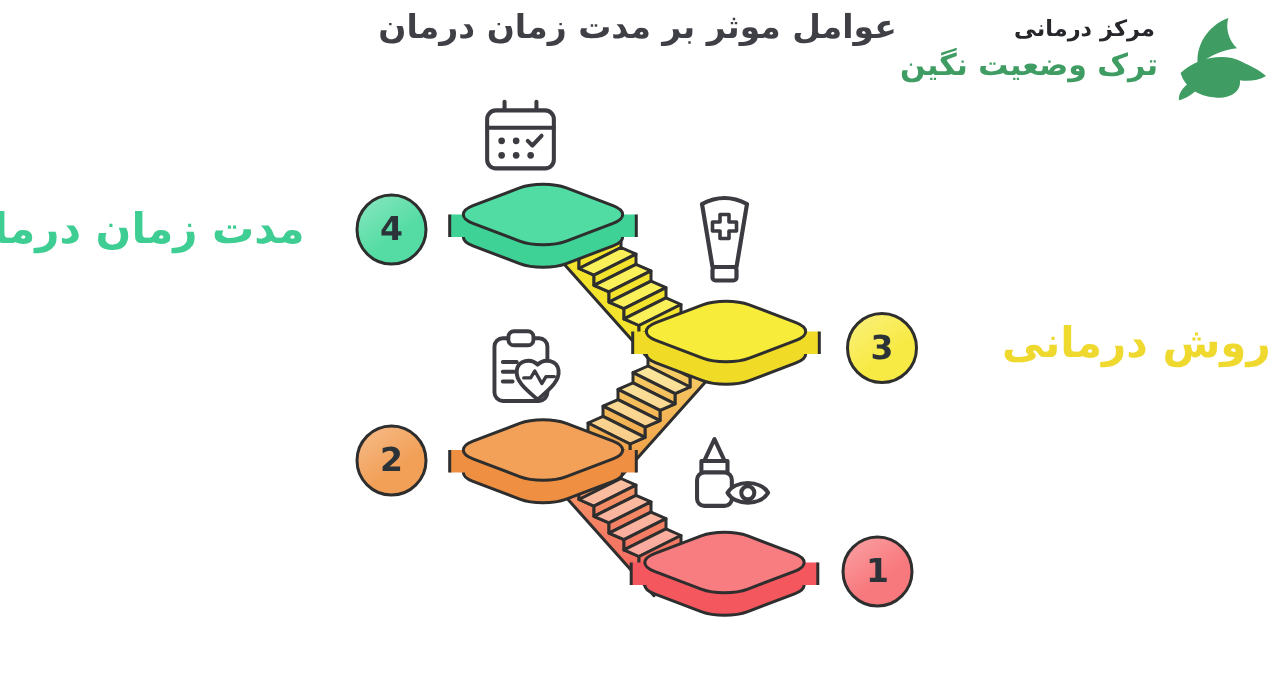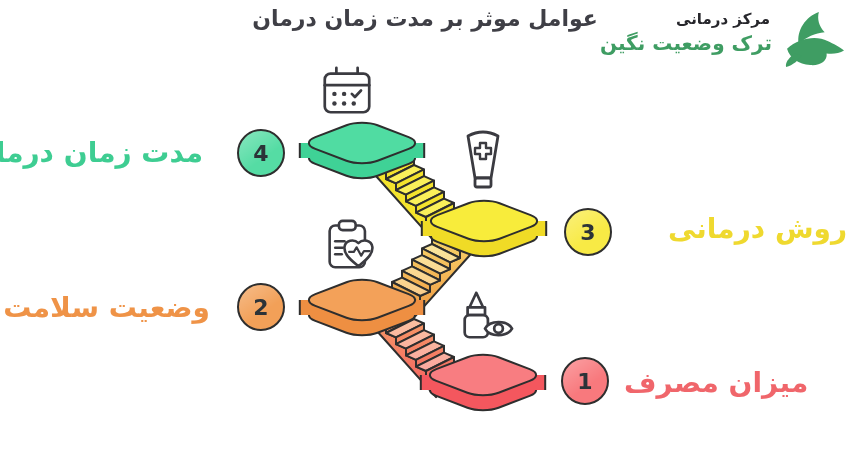--- a/index.html
+++ b/index.html
@@ -142,22 +142,20 @@
       </g>
   </svg>
 
   <div class="badge badge-4">4</div>
   <div class="badge badge-3">3</div>
   <div class="badge badge-2">2</div>
   <div class="badge badge-1">1</div>
 
   <div class="step-label label-4" dir="rtl">مدت زمان درمان</div>
   <div class="step-label label-3" dir="rtl">روش درمانی</div>
-  <div class="step-label label-2" dir="rtl">وضعیت سلامت</div>
-  <div class="step-label label-1" dir="rtl">میزان مصرف</div>
 
   <svg id="calendar" class="icon" width="58" height="54" viewBox="0 0 60 54">
     <line x1="19" y1="3" x2="19" y2="13"></line>
       <line x1="41" y1="3" x2="41" y2="13"></line>
     <rect class="fillw" x="7" y="9" width="46" height="40" rx="6"></rect>
     <line x1="7" y1="21" x2="53" y2="21"></line>
     <circle class="dot" cx="17" cy="30" r="2.3"></circle>
       <circle class="dot" cx="27" cy="30" r="2.3"></circle>
     <path d="M35,30 l3.2,3.2 L44.5,26.5"></path>
     <circle class="dot" cx="17" cy="40" r="2.3"></circle>

